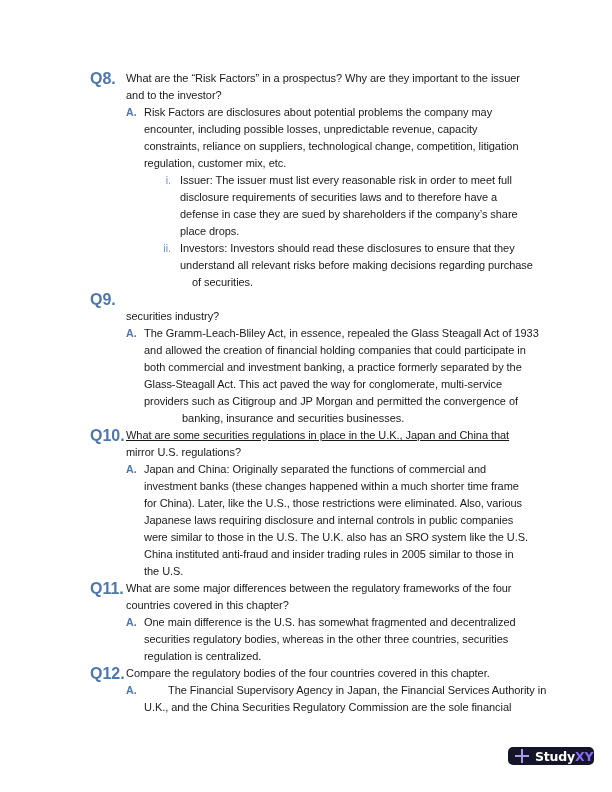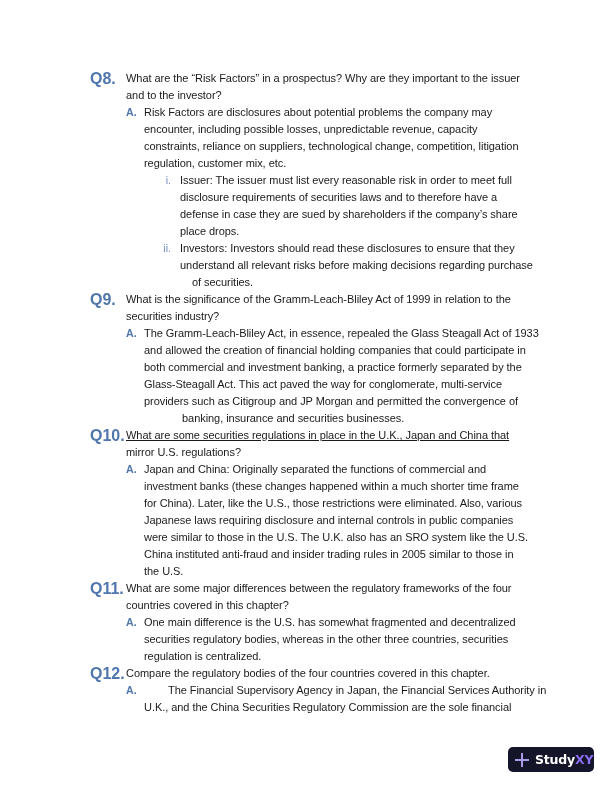--- a/index.html
+++ b/index.html
@@ -3,21 +3,21 @@
 <meta charset="utf-8">
 <style>
   html, body { margin: 0; padding: 0; background: #ffffff; }
   body { width: 612px; height: 792px; position: relative; overflow: hidden;
          font-family: "Liberation Sans", "DejaVu Sans", sans-serif; color: #1a1a1a; }
   .page { position: absolute; left: 0; top: 0; width: 612px; height: 792px; }
   .line { position: absolute; font-size: 11px; line-height: 17px; white-space: nowrap; letter-spacing: -0.05px; }
   .qlabel { position: absolute; font-size: 16px; line-height: 17px; color: #4f76ad; font-weight: bold; }
   .alabel { position: absolute; font-size: 10.6px; line-height: 17px; color: #4f76ad; font-weight: bold; }
   .rlabel { position: absolute; font-size: 10.6px; line-height: 17px; color: #6f8fc0; text-align: right; width: 20px; }
-  .badge { position: absolute; left: 508px; top: 747px; width: 86px; height: 25px; background: #15152a;
+  .badge { position: absolute; left: 508px; top: 747px; width: 86px; height: 18px; background: #15152a;
            border-radius: 5px; display: flex; align-items: center; }
   .badge .plus { position: relative; width: 14px; height: 14px; margin-left: 7px; }
   .badge .plus::before { content: ""; position: absolute; left: 6px; top: 0; width: 2px; height: 14px; background: #a99be8; }
   .badge .plus::after  { content: ""; position: absolute; left: 0; top: 6px; width: 14px; height: 2px; background: #a99be8; }
   .badge .brand { margin-left: 6px; font-size: 12.5px; font-weight: bold; color: #ffffff; font-family: "DejaVu Sans", sans-serif; letter-spacing: -0.2px; }
   .badge .brand .xy { color: #8a6cf2; }
 </style>
 </head>
 <body>
 
@@ -37,21 +37,20 @@
   <div class="line" style="left:180px; top:189px;">disclosure requirements of securities laws and to therefore have a</div>
   <div class="line" style="left:180px; top:206px;">defense in case they are sued by shareholders if the company’s share</div>
   <div class="line" style="left:180px; top:223px;">place drops.</div>
 
   <span class="rlabel" style="left:151px; top:240px;">ii.</span>
   <div class="line" style="left:180px; top:240px;">Investors: Investors should read these disclosures to ensure that they</div>
   <div class="line" style="left:180px; top:257px;">understand all relevant risks before making decisions regarding purchase</div>
   <div class="line" style="left:192px; top:274px;">of securities.</div>
 
   <span class="qlabel" style="left:90px; top:291px;">Q9.</span>
-  <div class="line" style="left:126px; top:291px;">What is the significance of the Gramm-Leach-Bliley Act of 1999 in relation to the</div>
   <div class="line" style="left:126px; top:308px;">securities industry?</div>
   <span class="alabel" style="left:126px; top:325px;">A.</span>
   <div class="line" style="left:144px; top:325px;">The Gramm-Leach-Bliley Act, in essence, repealed the Glass Steagall Act of 1933</div>
   <div class="line" style="left:144px; top:342px;">and allowed the creation of financial holding companies that could participate in</div>
   <div class="line" style="left:144px; top:359px;">both commercial and investment banking, a practice formerly separated by the</div>
   <div class="line" style="left:144px; top:376px;">Glass-Steagall Act.  This act paved the way for conglomerate, multi-service</div>
   <div class="line" style="left:144px; top:393px;">providers such as Citigroup and JP Morgan and permitted the convergence of</div>
   <div class="line" style="left:144px; top:410px;margin-left:38px;">banking, insurance and securities businesses.</div>
 
   <span class="qlabel" style="left:90px; top:427px;text-align:right;">Q10.</span>

